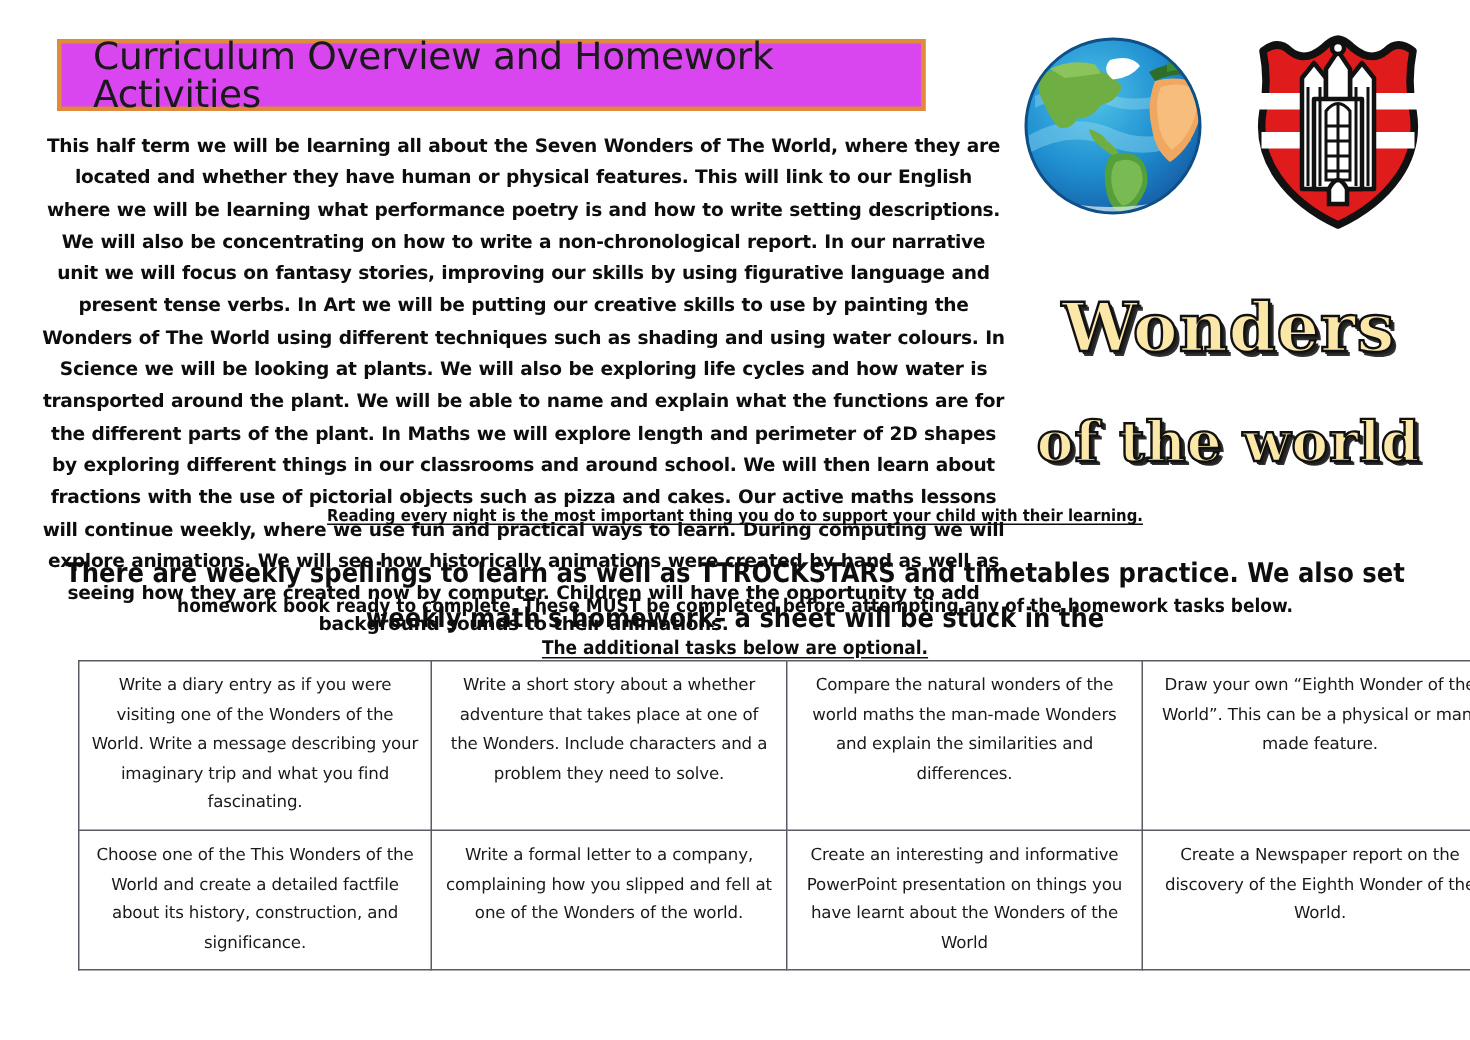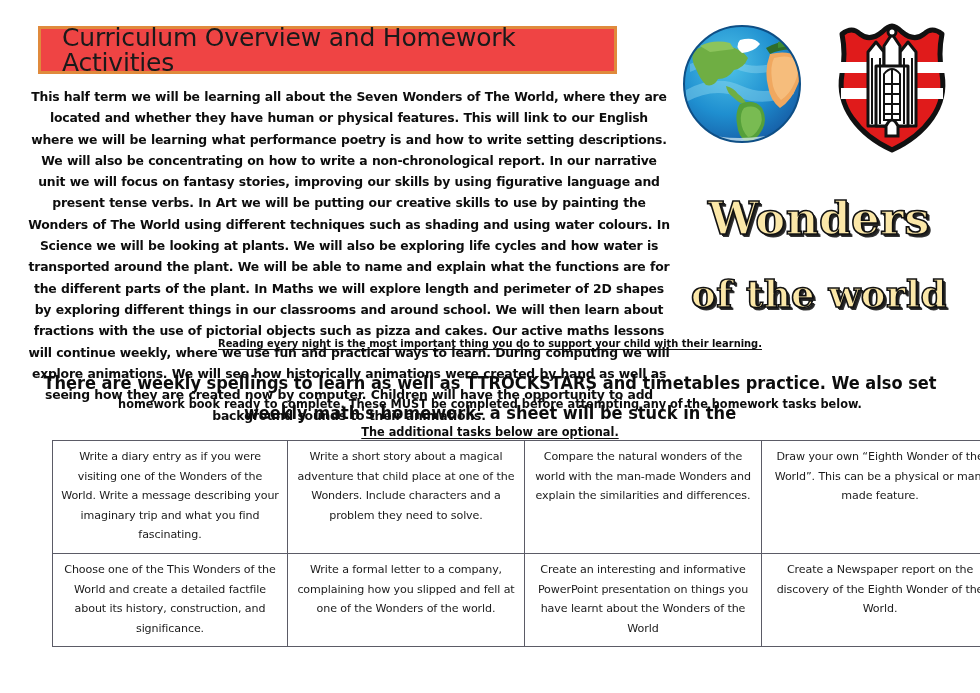--- a/index.html
+++ b/index.html
@@ -22,21 +22,21 @@
   }
 
   
   .title-box {
     position: absolute;
     left: 38px;
     top: 26px;
     width: 579px;
     height: 48px;
     border: 3px solid #e08a3c;
-    background: #ef4444;
+    background: #d946ef;
     box-sizing: border-box;
     display: flex;
     align-items: center;
   }
   .title-text {
     font-family: "DejaVu Sans", sans-serif;
     font-size: 25px;
     font-weight: 400;
     color: #1a1a1a;
     letter-spacing: -0.2px;
@@ -252,22 +252,22 @@
 
   <div class="notice notice-reading">Reading every night is the most important thing you do to support your child with their learning.</div>
   <div class="notice notice-weekly">There are weekly spellings to learn as well as TTROCKSTARS and timetables practice. We also set weekly math's homework– a sheet will be stuck in the</div>
   <div class="notice notice-weekly-2"><span>homework book ready to complete. These </span><span class="must">MUST</span><span> be completed before attempting any of the homework tasks below.</span></div>
   <div class="notice notice-optional">The additional tasks below are optional.</div>
 
   <table class="task-table">
     <tbody>
       <tr class="row1">
         <td class="col1">Write a diary entry as if you were visiting one of the Wonders of the World. Write a message describing your imaginary trip and what you find fascinating.</td>
-        <td class="col2">Write a short story about a magical adventure that child place at one of the Wonders. Include characters and a problem they need to solve.</td>
-        <td class="col3">Compare the natural wonders of the world with the man-made Wonders and explain the similarities and differences.</td>
+        <td class="col2">Write a short story about a whether adventure that takes place at one of the Wonders. Include characters and a problem they need to solve.</td>
+        <td class="col3">Compare the natural wonders of the world maths the man-made Wonders and explain the similarities and differences.</td>
         <td class="col4">Draw your own “Eighth Wonder of the World”. This can be a physical or man-made feature.</td>
       </tr>
       <tr class="row2">
         <td class="col1">Choose one of the This Wonders of the World and create a detailed factfile about its history, construction, and significance.</td>
         <td class="col2">Write a formal letter to a company, complaining how you slipped and fell at one of the Wonders of the world.</td>
         <td class="col3">Create an interesting and informative PowerPoint presentation on things you have learnt about the Wonders of the World</td>
         <td class="col4">Create a Newspaper report on the discovery of the Eighth Wonder of the World.</td>
       </tr>
     </tbody>
   </table>

